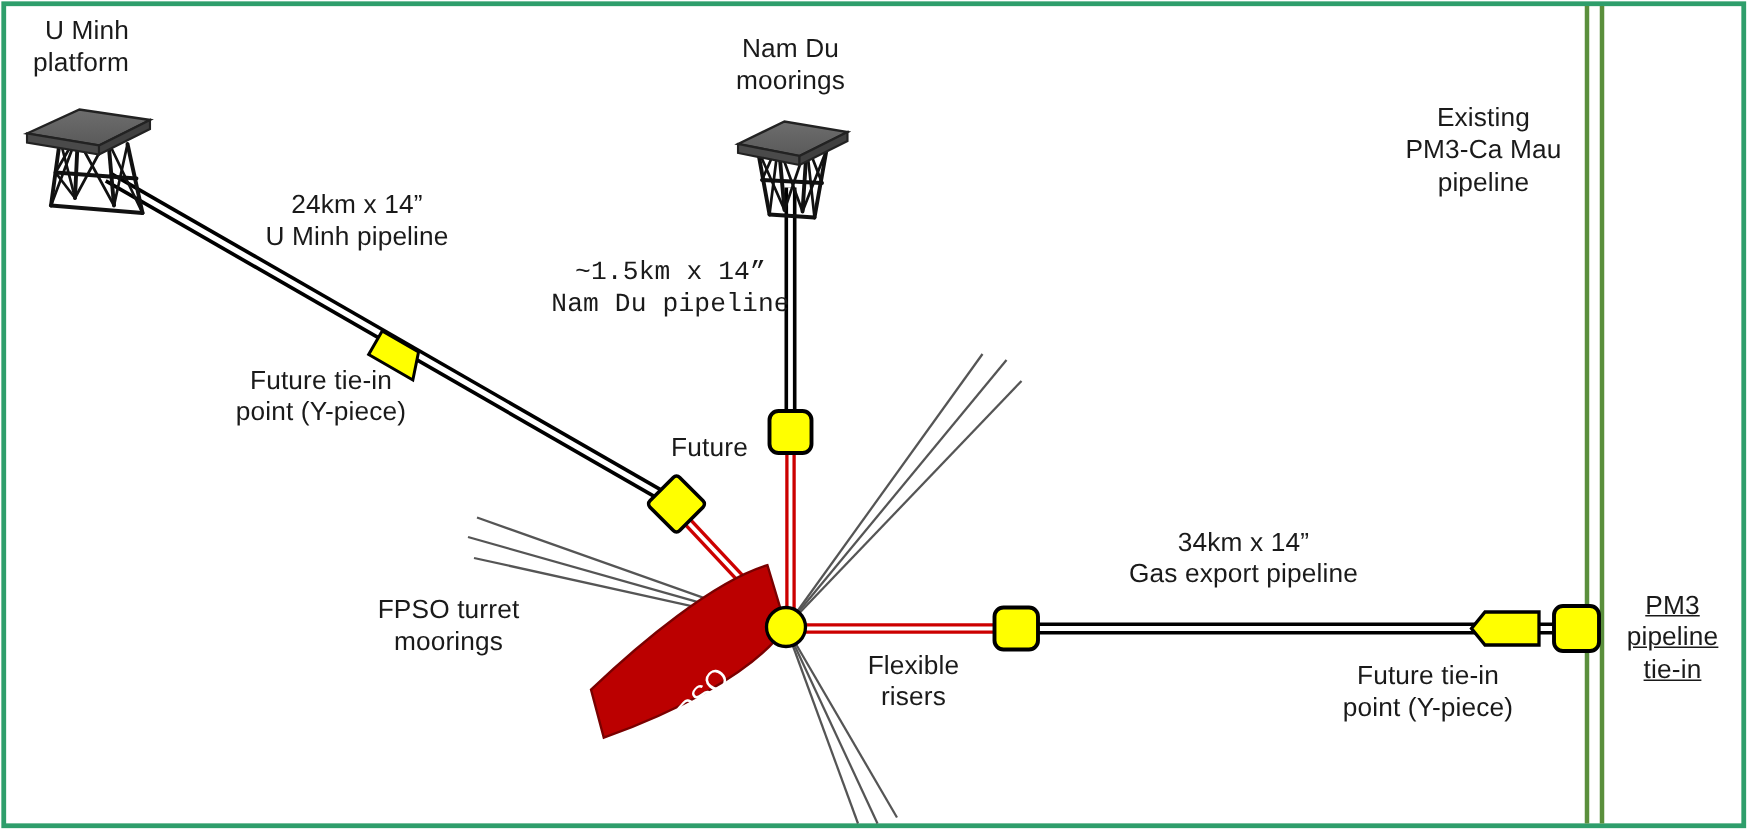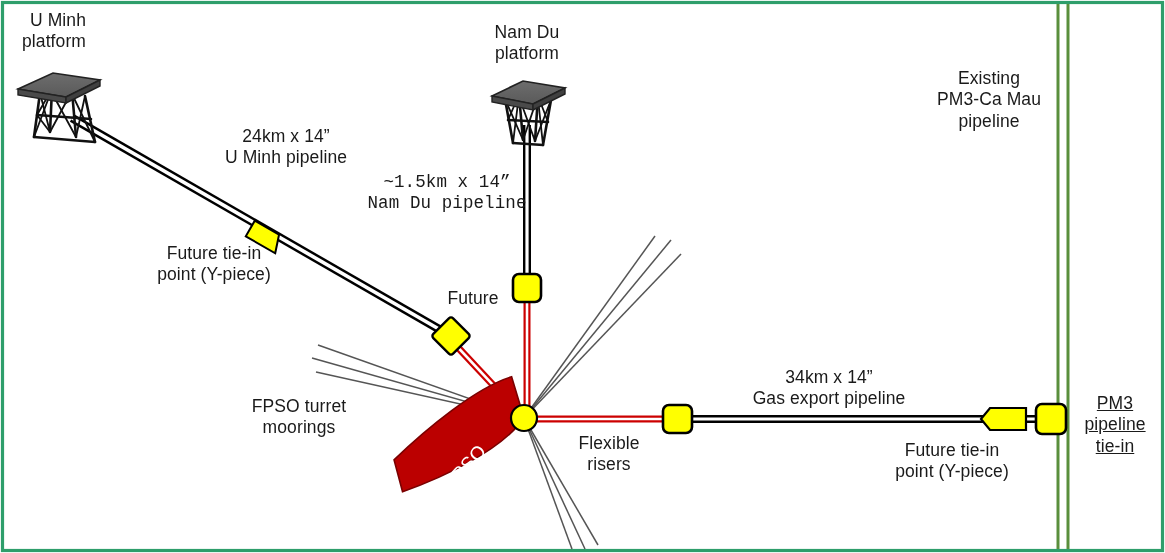--- a/index.html
+++ b/index.html
@@ -168,40 +168,40 @@
       <path d="M 492 96 L 523 81 L 565 88 L 533 104 Z" fill="url(#deckTop)" stroke="#222222" stroke-width="1.6"></path>
       <path d="M 492 96 L 492 102 L 533 110 L 533 104 Z" fill="#4a4a4a" stroke="#222222" stroke-width="1.4"></path>
       <path d="M 533 104 L 533 110 L 565 94 L 565 88 Z" fill="#404040" stroke="#222222" stroke-width="1.4"></path>
     </g>
   </svg>
 
   <div class="lbl l" style="left:22px;top:10px;">U Minh
 platform</div>
 
   <div class="lbl c" style="left:527px;top:22px;transform:translateX(-50%);">Nam Du
-platform</div>
-
-  <div class="lbl c" style="left:238px;top:126px;transform:translateX(-50%);margin-left:48px;">24km x 14”
+moorings</div>
+
+  <div class="lbl c" style="left:238px;top:126px;transform:translateX(-50%);">24km x 14”
 U Minh pipeline</div>
 
   <div class="lbl c" style="left:447px;top:172px;transform:translateX(-50%);font-family:Liberation Mono, monospace;">~1.5km x 14”
 Nam Du pipeline</div>
 
   <div class="lbl c" style="left:214px;top:243px;transform:translateX(-50%);">Future tie-in
 point (Y-piece)</div>
 
   <div class="lbl c" style="left:473px;top:288px;transform:translateX(-50%);">Future</div>
 
   <div class="lbl c" style="left:299px;top:396px;transform:translateX(-50%);">FPSO turret
 moorings</div>
 
   <div class="lbl c" style="left:609px;top:433px;transform:translateX(-50%);">Flexible
 risers</div>
 
-  <div class="lbl c" style="left:829px;top:367px;transform:translateX(-50%);">34km x 14”
+  <div class="lbl c" style="left:829px;top:351px;transform:translateX(-50%);">34km x 14”
 Gas export pipeline</div>
 
   <div class="lbl c" style="left:952px;top:440px;transform:translateX(-50%);">Future tie-in
 point (Y-piece)</div>
 
   <div class="lbl c" style="left:989px;top:68px;transform:translateX(-50%);text-align:center;">Existing
 PM3-Ca Mau
 pipeline</div>
 
   <div class="lbl c" style="left:1115px;top:393px;transform:translateX(-50%);text-decoration:underline;">PM3

